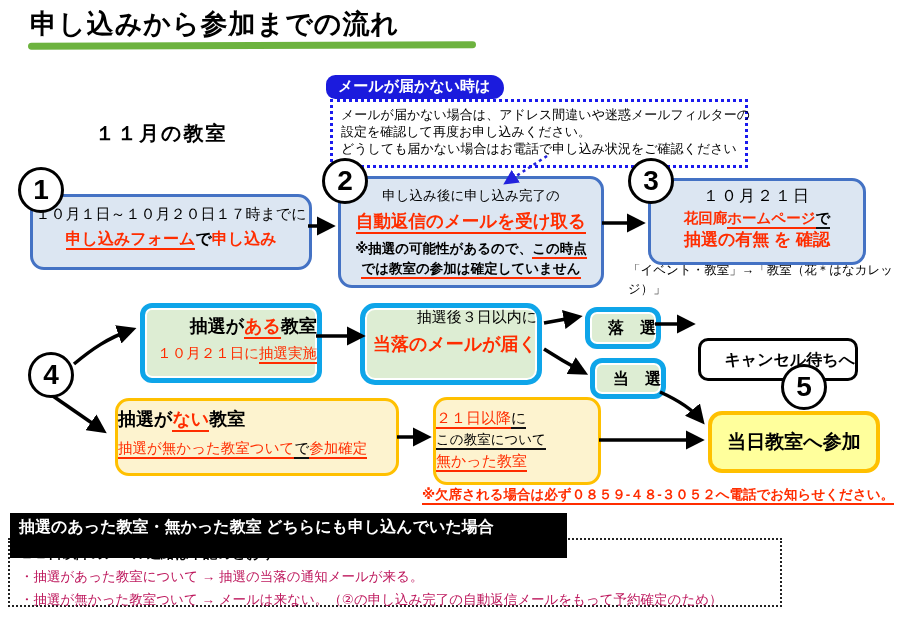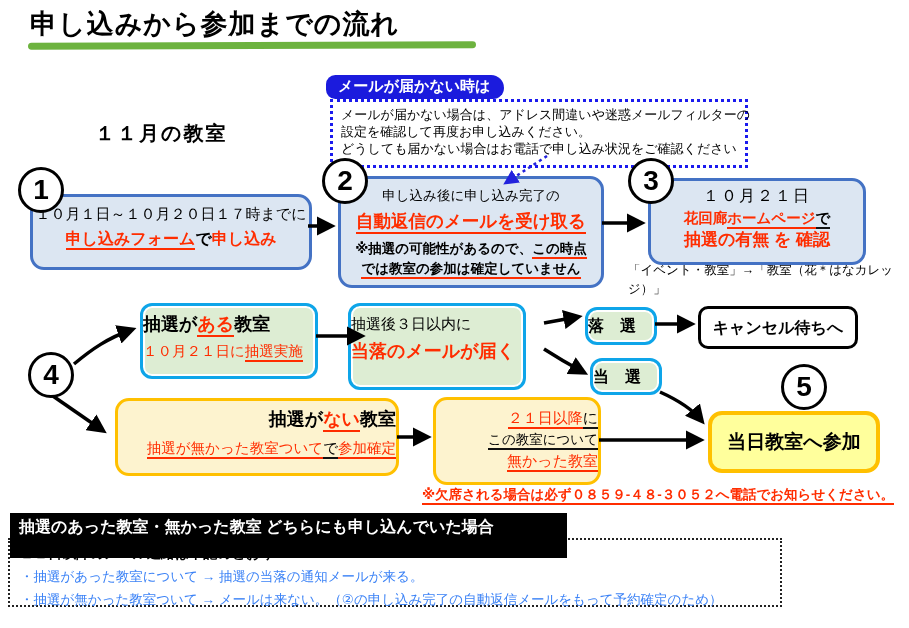--- a/index.html
+++ b/index.html
@@ -11,24 +11,24 @@
   .subtitle { position:absolute; left:95px; top:120px; font-size:20px; font-weight:bold; color:#000; letter-spacing:2px; }
 
   .callout-label { position:absolute; left:326px; top:75px; background:#1b1bdd; color:#fff; font-size:15px; font-weight:bold; padding:2px 14px 3px 12px; border-radius:10px 14px 12px 10px; z-index:6; }
   .callout-box { position:absolute; left:330px; top:99px; width:398px; height:57px; border:3px dotted #1a1aee; padding:4px 6px 2px 8px; box-sizing:content-box; z-index:4; background:#fff; }
   .callout-box div { font-size:13px; line-height:17px; color:#000; white-space:nowrap; }
 
   .circ { position:absolute; border:3px solid #000; border-radius:50%; background:#fff; display:flex; align-items:center; justify-content:center; font-weight:bold; color:#000; z-index:7; }
   .c-lg { width:40px; height:40px; font-size:28px; }
 
   .bluebox { position:absolute; background:#dce6f2; border:3px solid #4472c4; border-radius:14px; text-align:center; z-index:3; }
-  .greenbox { position:absolute; background:#ddedd3; border:3px solid #0ea5e9; border-radius:12px; box-shadow:inset 0 0 0 2px #fff; text-align:left; z-index:3; }
-  .yellowbox { position:absolute; background:#fdf3cf; border:3px solid #ffc000; border-radius:14px; text-align:right; z-index:3; }
+  .greenbox { position:absolute; background:#ddedd3; border:5px solid #0ea5e9; border-radius:12px; box-shadow:inset 0 0 0 2px #fff; text-align:right; z-index:3; }
+  .yellowbox { position:absolute; background:#fdf3cf; border:3px solid #ffc000; border-radius:14px; text-align:left; z-index:3; }
   .joinbox { position:absolute; background:#ffff9c; border:4px solid #ffc000; border-radius:14px; text-align:center; z-index:3; }
-  .whitebox { position:absolute; background:#fff; border:3px solid #000; border-radius:10px; text-align:center; z-index:3; }
+  .whitebox { position:absolute; background:#fff; border:3px solid #000; border-radius:10px; text-align:right; z-index:3;margin-top:32px; }
 
   .red { color:#ff2d00; }
   .ured { border-bottom:2px solid #ff2d00; padding-bottom:1px; }
   .ublk { border-bottom:2px solid #111; padding-bottom:1px; }
 
   .box1 { left:30px; top:194px; width:276px; height:62px; padding-top:8px; }
   .box1 .l1 { font-size:15px; color:#000; }
   .box1 .l2 { font-size:16px; margin-top:5px; font-weight:bold; }
 
   .box2 { left:338px; top:176px; width:260px; height:100px; padding-top:6px; }
@@ -39,42 +39,42 @@
   .box3 { left:648px; top:178px; width:212px; height:76px; padding-top:5px; }
   .box3 .l1 { font-size:16px; color:#000; letter-spacing:2px; }
   .box3 .l2 { font-size:14.5px; margin-top:2px;font-weight:bold; }
   .box3 .l3 { font-size:17px; font-weight:bold; }
   .hp-note { position:absolute; left:616px; top:261px; width:292px; font-size:12.5px; color:#000; line-height:19px; z-index:2; }
   .hp-note .ind { margin-left:12px; }
 
   .gA { left:140px; top:303px; width:172px; height:64px; padding-top:6px; }
   .gA .t { font-size:18px; font-weight:bold; color:#000; }
   .gA .s { font-size:14.5px; margin-top:6px; }
-  .gB { left:348px; top:303px; width:172px; height:72px; padding-top:9px; }
+  .gB { left:360px; top:303px; width:172px; height:72px; padding-top:0;border-radius:15px; }
   .gB .l1 { font-size:15px; color:#000; }
   .gB .l2 { font-size:18px; font-weight:bold; margin-top:5px; }
   .lose { left:585px; top:307px; width:66px; height:32px; font-size:16px; font-weight:bold; color:#000; line-height:32px; }
   .win  { left:590px; top:358px; width:66px; height:31px; font-size:16px; font-weight:bold; color:#000; line-height:31px; }
   .cancel { left:698px; top:306px; width:154px; height:37px; font-size:16px; font-weight:bold; color:#000; line-height:37px; }
 
   .yA { left:115px; top:398px; width:278px; height:66px; padding-top:6px; }
   .yA .t { font-size:18px; font-weight:bold; color:#000; }
   .yA .s { font-size:14.5px; margin-top:8px; }
   .yB { left:433px; top:397px; width:162px; height:76px; padding-top:6px; }
   .yB div { margin-top:3px; }
   .yB .l1 { font-size:15px; }
   .yB .l2 { font-size:13.5px; color:#000; }
   .yB .l3 { font-size:15px; }
   .join { left:708px; top:411px; width:164px; height:54px; font-size:19px; font-weight:bold; color:#000; line-height:54px; }
 
   .footnote { position:absolute; left:410px; top:486px; width:496px; text-align:center; font-size:13.5px; font-weight:bold; z-index:2; }
   .blackbar { position:absolute; left:10px; top:513px; width:548px; height:45px; background:#000; color:#fff; font-size:16px; font-weight:bold; line-height:27px; padding-left:9px; z-index:5; }
   .bottombox { position:absolute; left:8px; top:538px; width:760px; height:60px; border:2px dotted #222; padding:5px 0 0 10px; z-index:3; background:#fff; }
   .bottombox .h { font-size:14px; font-weight:bold; color:#000; }
-  .bottombox .r { font-size:13.5px; color:#3b82f6; margin-top:5px; }
+  .bottombox .r { font-size:13.5px; color:#be185d; margin-top:5px; }
 
   svg.arrows { position:absolute; left:0; top:0; z-index:5; pointer-events:none; }
   .ar { stroke:#000; stroke-width:3.5; fill:none; marker-end:url(#mA); }
   .arb { stroke:#2222dd; stroke-width:2.5; fill:none; stroke-dasharray:3 3.5; marker-end:url(#mB); }
 </style>
 </head>
 <body>
 
 <div class="page">
 

